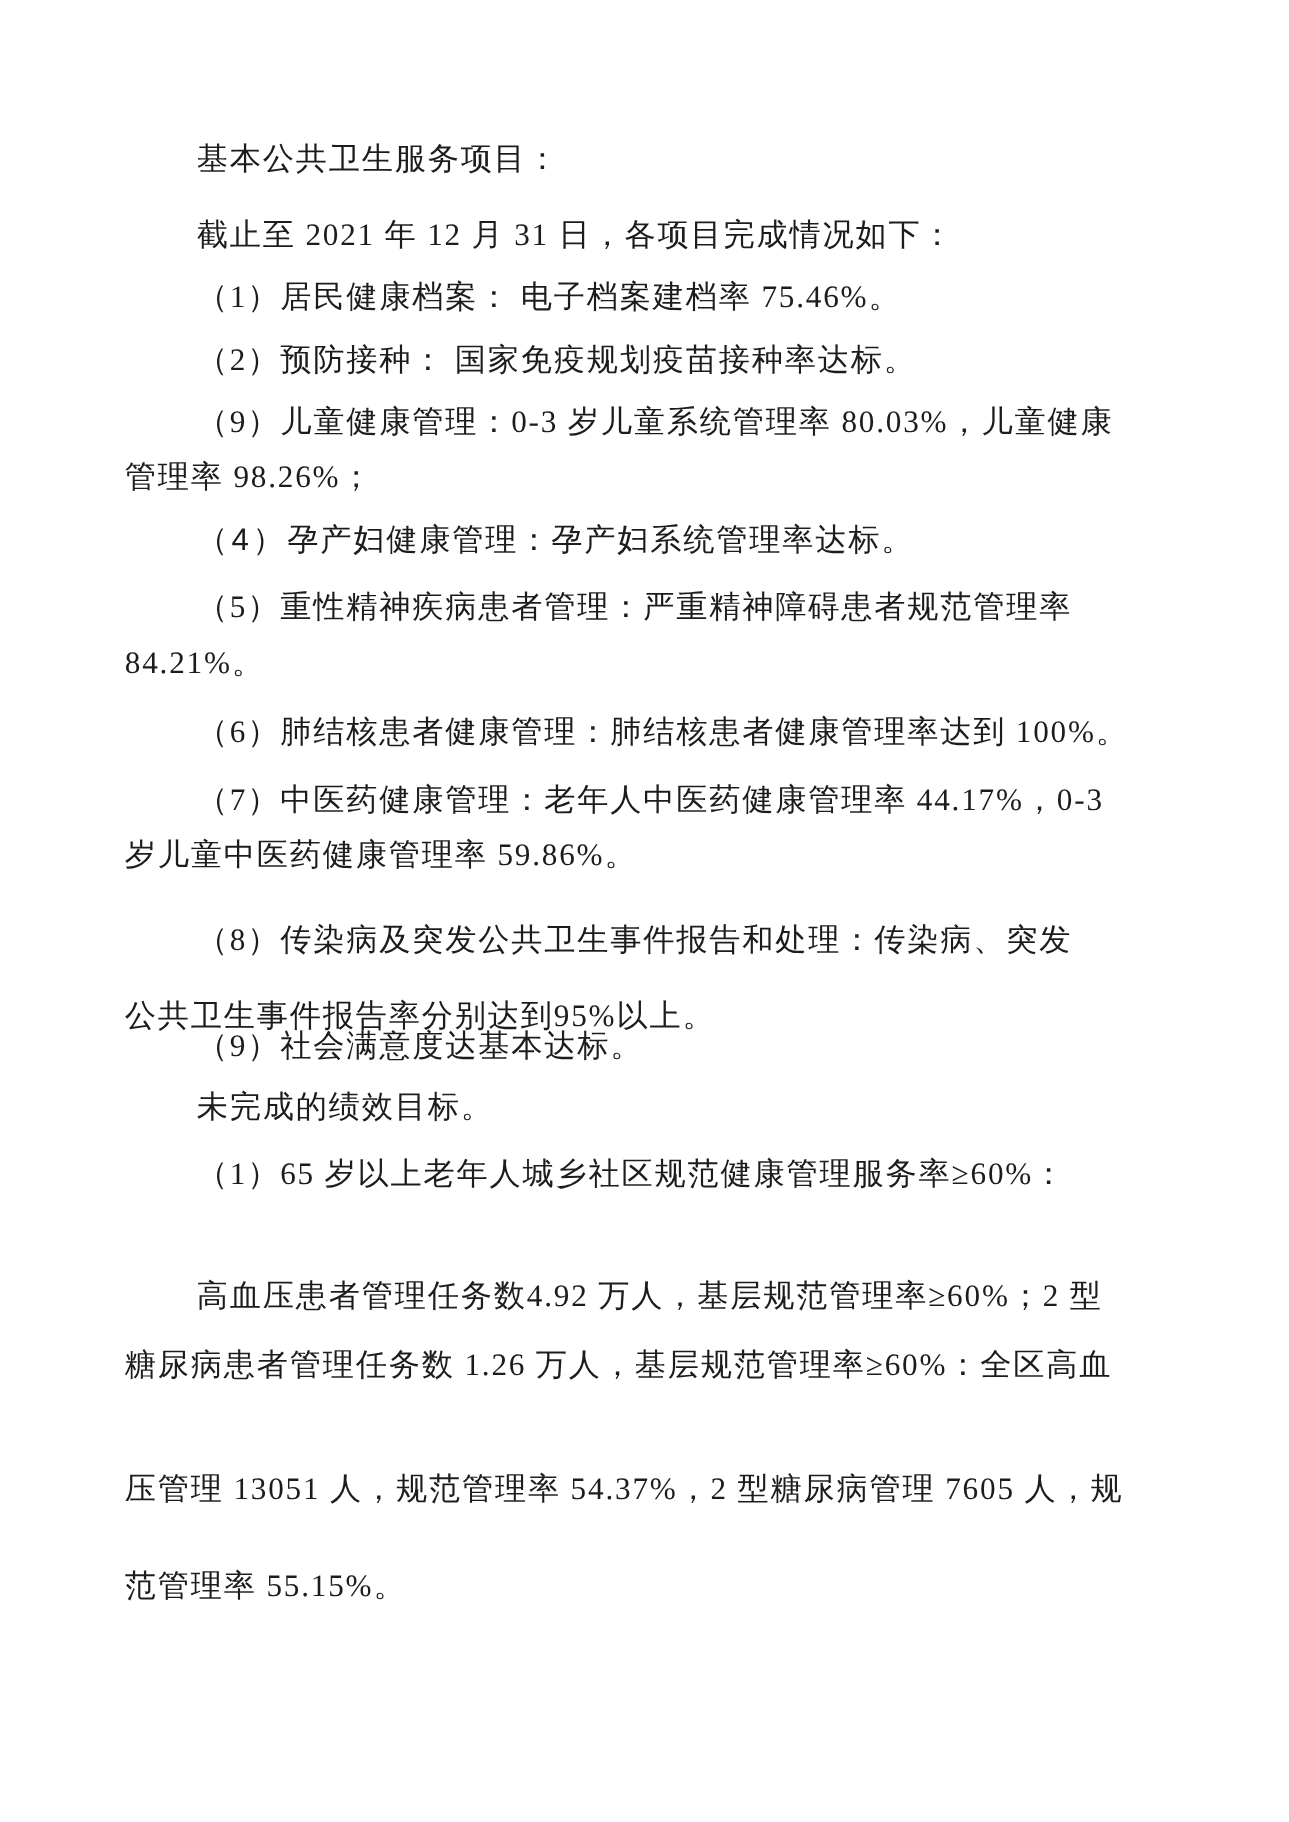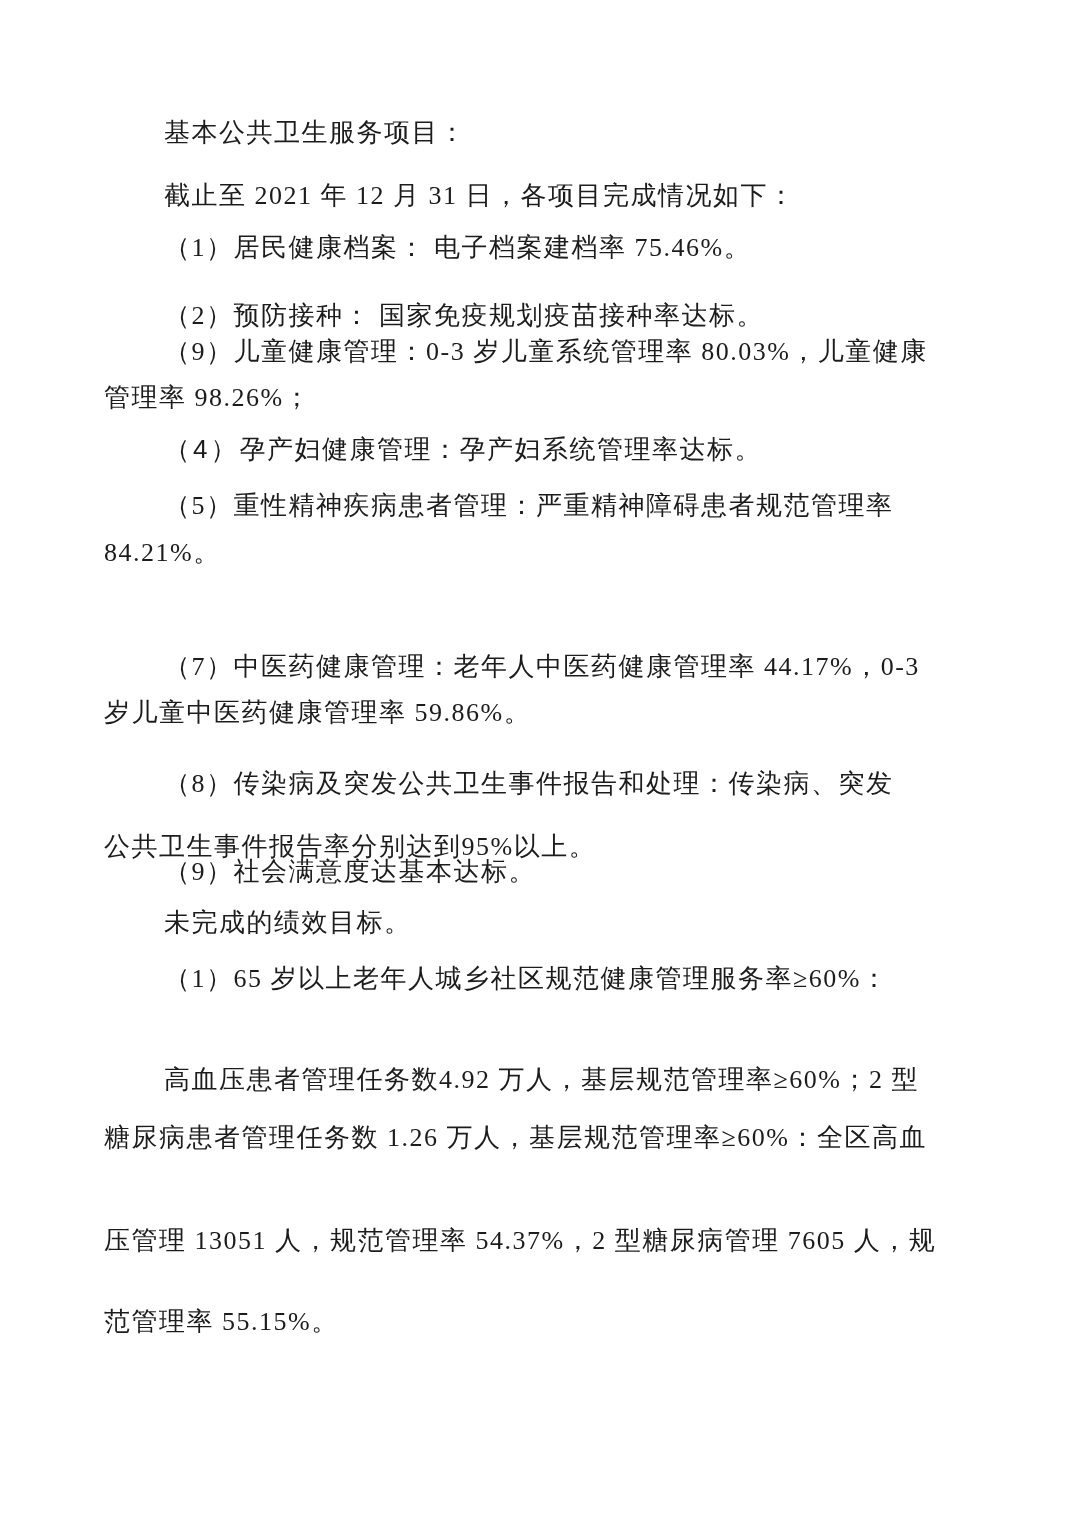--- a/index.html
+++ b/index.html
@@ -35,28 +35,29 @@
   }
 </style>
 </head>
 <body>
 
 <div class="page">
 
   <div class="line indent" style="top:117px">基本公共卫生服务项目：</div>
   <div class="line indent" style="top:180px">截止至 2021 年 12 月 31 日，各项目完成情况如下：</div>
   <div class="line indent" style="top:232px">（1）居民健康档案： 电子档案建档率 75.46%。</div>
-  <div class="line indent" style="top:300px">（2）预防接种： 国家免疫规划疫苗接种率达标。</div>
+  <div class="line indent" style="top:284px">（2）预防接种： 国家免疫规划疫苗接种率达标。</div>
   <div class="line indent" style="top:336px">（9）儿童健康管理：0-3 岁儿童系统管理率 80.03%，儿童健康</div>
   <div class="line" style="top:382px">管理率 98.26%；</div>
 
   <div class="line indent" style="top:434px"><span class="alt-num">（4）</span><span>孕产妇健康管理：孕产妇系统管理率达标。</span></div>
 
   <div class="line indent" style="top:490px">（5）重性精神疾病患者管理：严重精神障碍患者规范管理率</div>
   <div class="line" style="top:537px">84.21%。</div>
+  <div class="line indent" style="top:594px">（6）肺结核患者健康管理：肺结核患者健康管理率达到 100%。</div>
   <div class="line indent" style="top:651px">（7）中医药健康管理：老年人中医药健康管理率 44.17%，0-3</div>
   <div class="line" style="top:697px">岁儿童中医药健康管理率 59.86%。</div>
   <div class="line indent" style="top:768px">（8）传染病及突发公共卫生事件报告和处理：传染病、突发</div>
   <div class="line" style="top:831px">公共卫生事件报告率分别达到95%以上。</div>
   <div class="line indent" style="top:856px">（9）社会满意度达基本达标。</div>
   <div class="line indent" style="top:907px">未完成的绩效目标。</div>
   <div class="line indent" style="top:963px">（1）65 岁以上老年人城乡社区规范健康管理服务率≥60%：</div>
   <div class="line indent" style="top:1064px">高血压患者管理任务数4.92 万人，基层规范管理率≥60%；2 型</div>
   <div class="line" style="top:1122px">糖尿病患者管理任务数 1.26 万人，基层规范管理率≥60%：全区高血</div>
   <div class="line" style="top:1225px">压管理 13051 人，规范管理率 54.37%，2 型糖尿病管理 7605 人，规</div>

